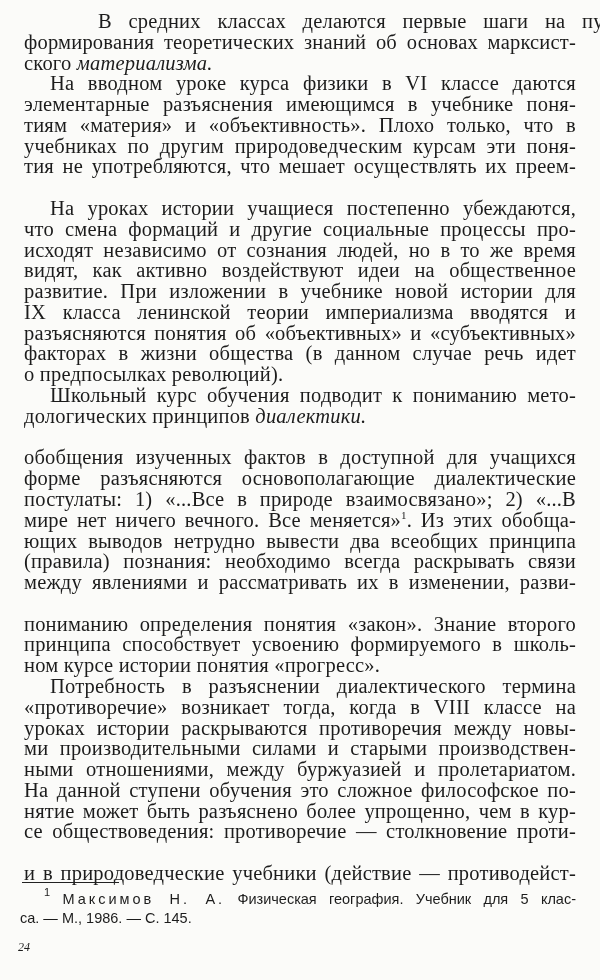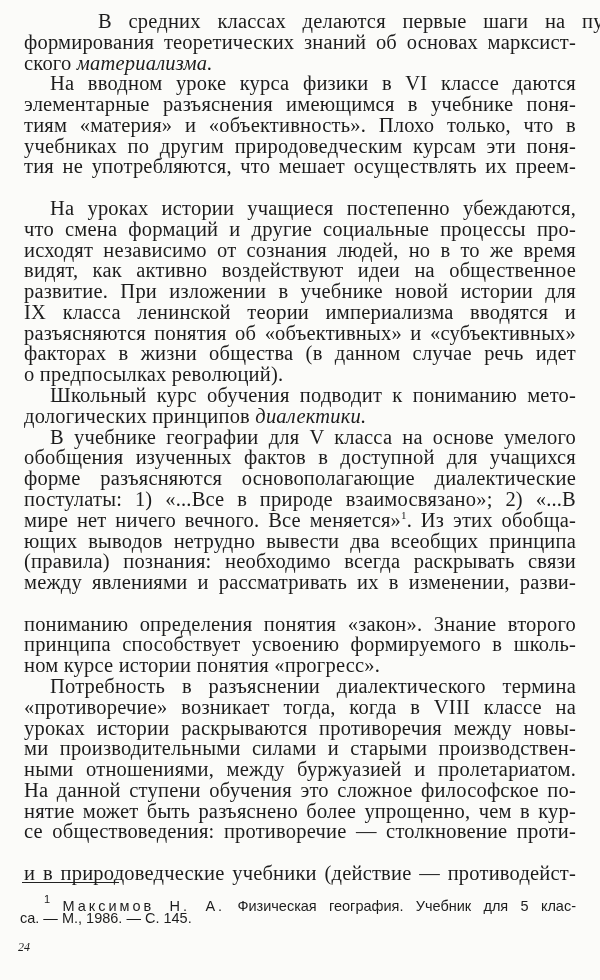--- a/index.html
+++ b/index.html
@@ -19,21 +19,21 @@
   .line.last { text-align-last: left; }
   .line.indent { left: 50px; width: 526px; }
   .it { font-style: italic; }
   sup { font-size: 11px; line-height: 0; vertical-align: 8px; }
   .rule { position: absolute; left: 22px; top: 880px; width: 97px; height: 1px; background: #222; }
   .fn {
     position: absolute; left: 20px; width: 556px;
     font-family: "Liberation Sans", "DejaVu Sans", sans-serif;
     font-size: 14.5px; line-height: 19px; height: 19px; white-space: nowrap;
   }
-  .fn.j { text-align: justify; text-align-last: justify; margin-top: 7px; }
+  .fn.j { text-align: justify; text-align-last: justify; }
   .sp { letter-spacing: 3px; }
   .pagenum {
     position: absolute; left: 18px; top: 940px;
     font-size: 12px; font-style: italic; font-family: "Liberation Serif", serif;
   }
 </style>
 </head>
 <body>
 
 <div class="page">
@@ -54,21 +54,20 @@
   <div class="line" style="top: 259px;">видят, как активно воздействуют идеи на общественное</div>
   <div class="line" style="top: 280px;">развитие. При изложении в учебнике новой истории для</div>
   <div class="line" style="top: 301px;">IX класса ленинской теории империализма вводятся и</div>
   <div class="line" style="top: 322px;">разъясняются понятия об «объективных» и «субъективных»</div>
   <div class="line" style="top: 342px;">факторах в жизни общества (в данном случае речь идет</div>
   <div class="line last" style="top: 363px;">о предпосылках революций).</div>
 
   <div class="line indent" style="top: 384px;">Школьный курс обучения подводит к пониманию мето-</div>
   <div class="line last" style="top: 405px;"><span>дологических принципов </span><span class="it">диалектики.</span></div>
 
-  <div class="line indent" style="top: 426px;">В учебнике географии для V класса на основе умелого</div>
   <div class="line" style="top: 446px;">обобщения изученных фактов в доступной для учащихся</div>
   <div class="line" style="top: 467px;">форме разъясняются основополагающие диалектические</div>
   <div class="line" style="top: 488px;">постулаты: 1) «...Все в природе взаимосвязано»; 2) «...В</div>
   <div class="line" style="top: 509px;"><span>мире нет ничего вечного. Все меняется»</span><sup>1</sup><span>. Из этих обобща-</span></div>
   <div class="line" style="top: 530px;">ющих выводов нетрудно вывести два всеобщих принципа</div>
   <div class="line" style="top: 550px;">(правила) познания: необходимо всегда раскрывать связи</div>
   <div class="line" style="top: 571px;">между явлениями и рассматривать их в изменении, разви-</div>
   <div class="line" style="top: 613px;">пониманию определения понятия «закон». Знание второго</div>
   <div class="line" style="top: 633px;">принципа способствует усвоению формируемого в школь-</div>
   <div class="line last" style="top: 654px;">ном курсе истории понятия «прогресс».</div>

